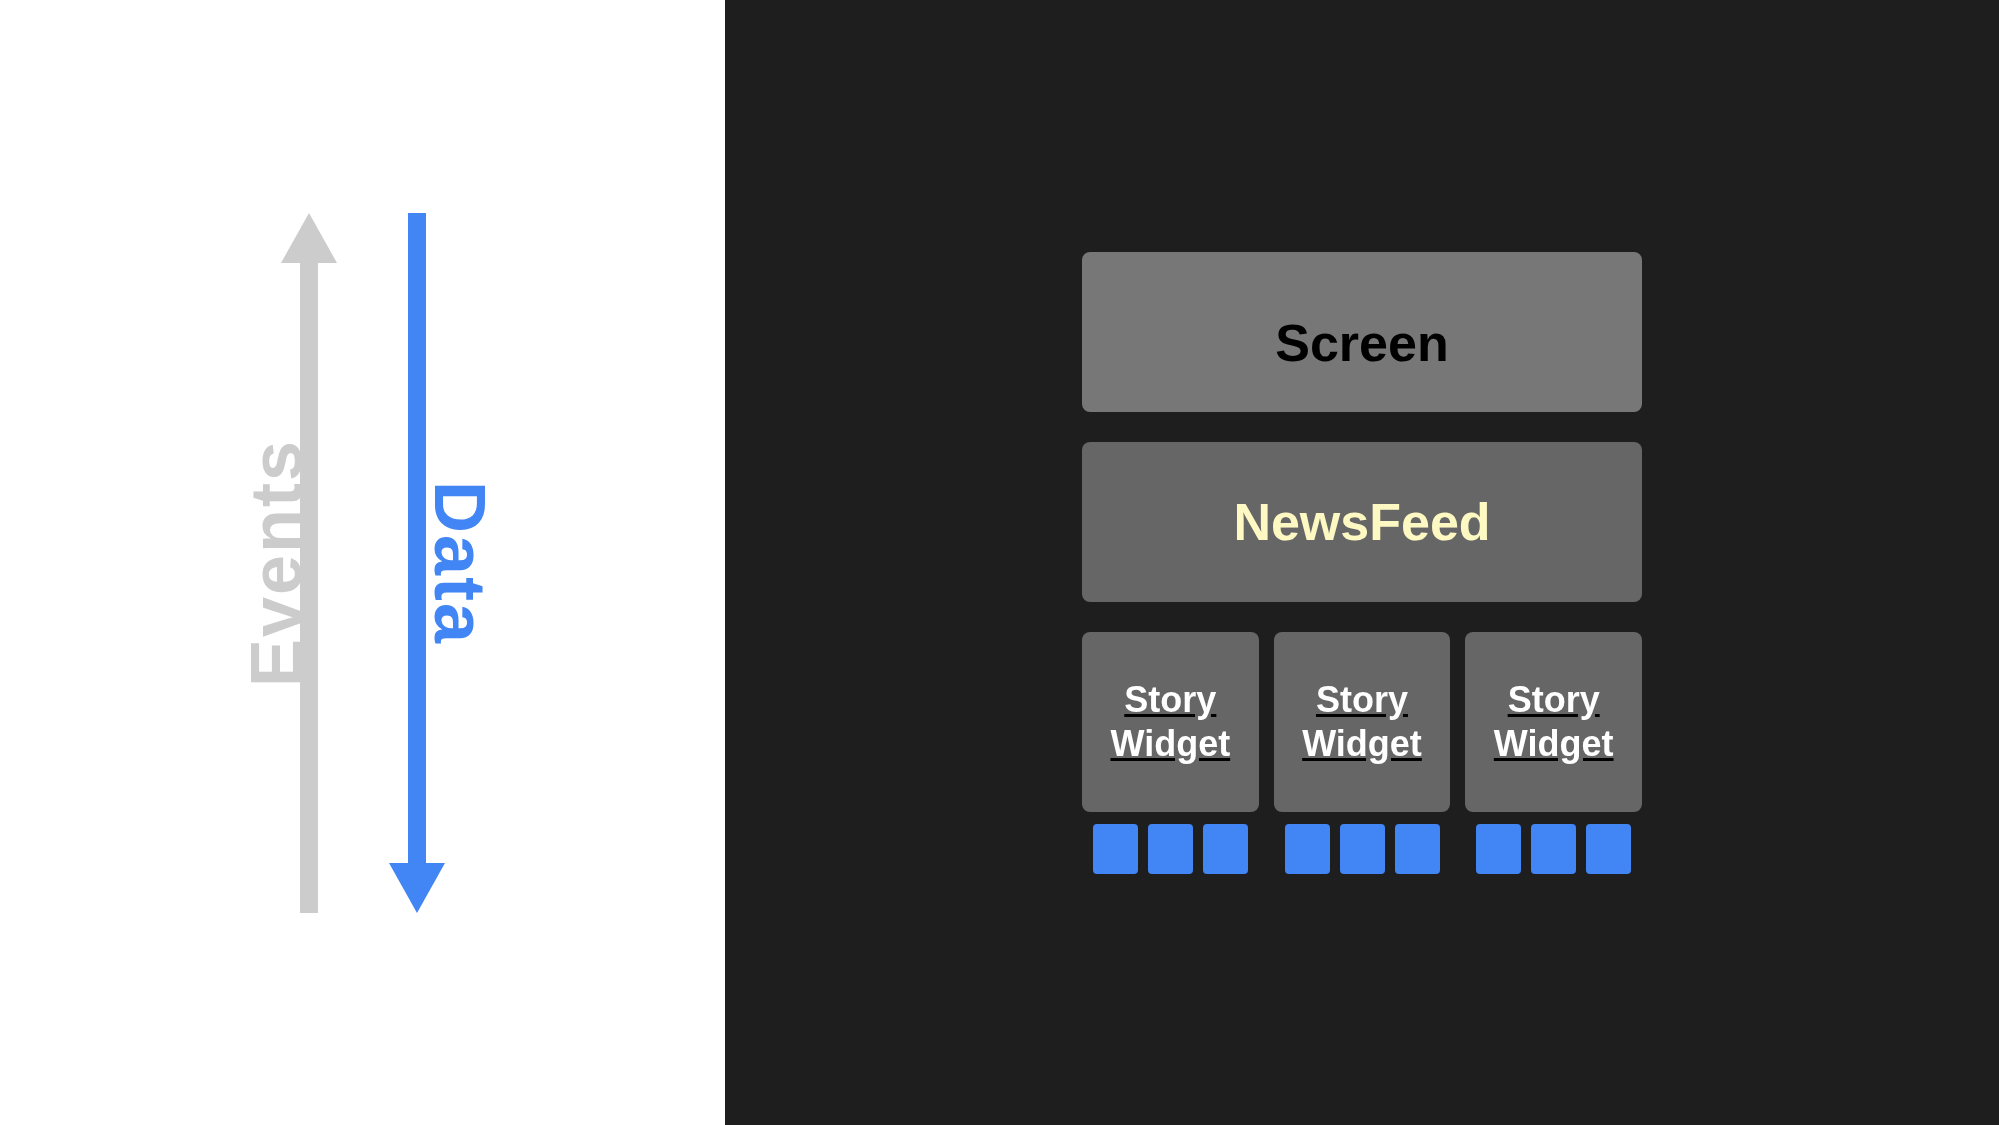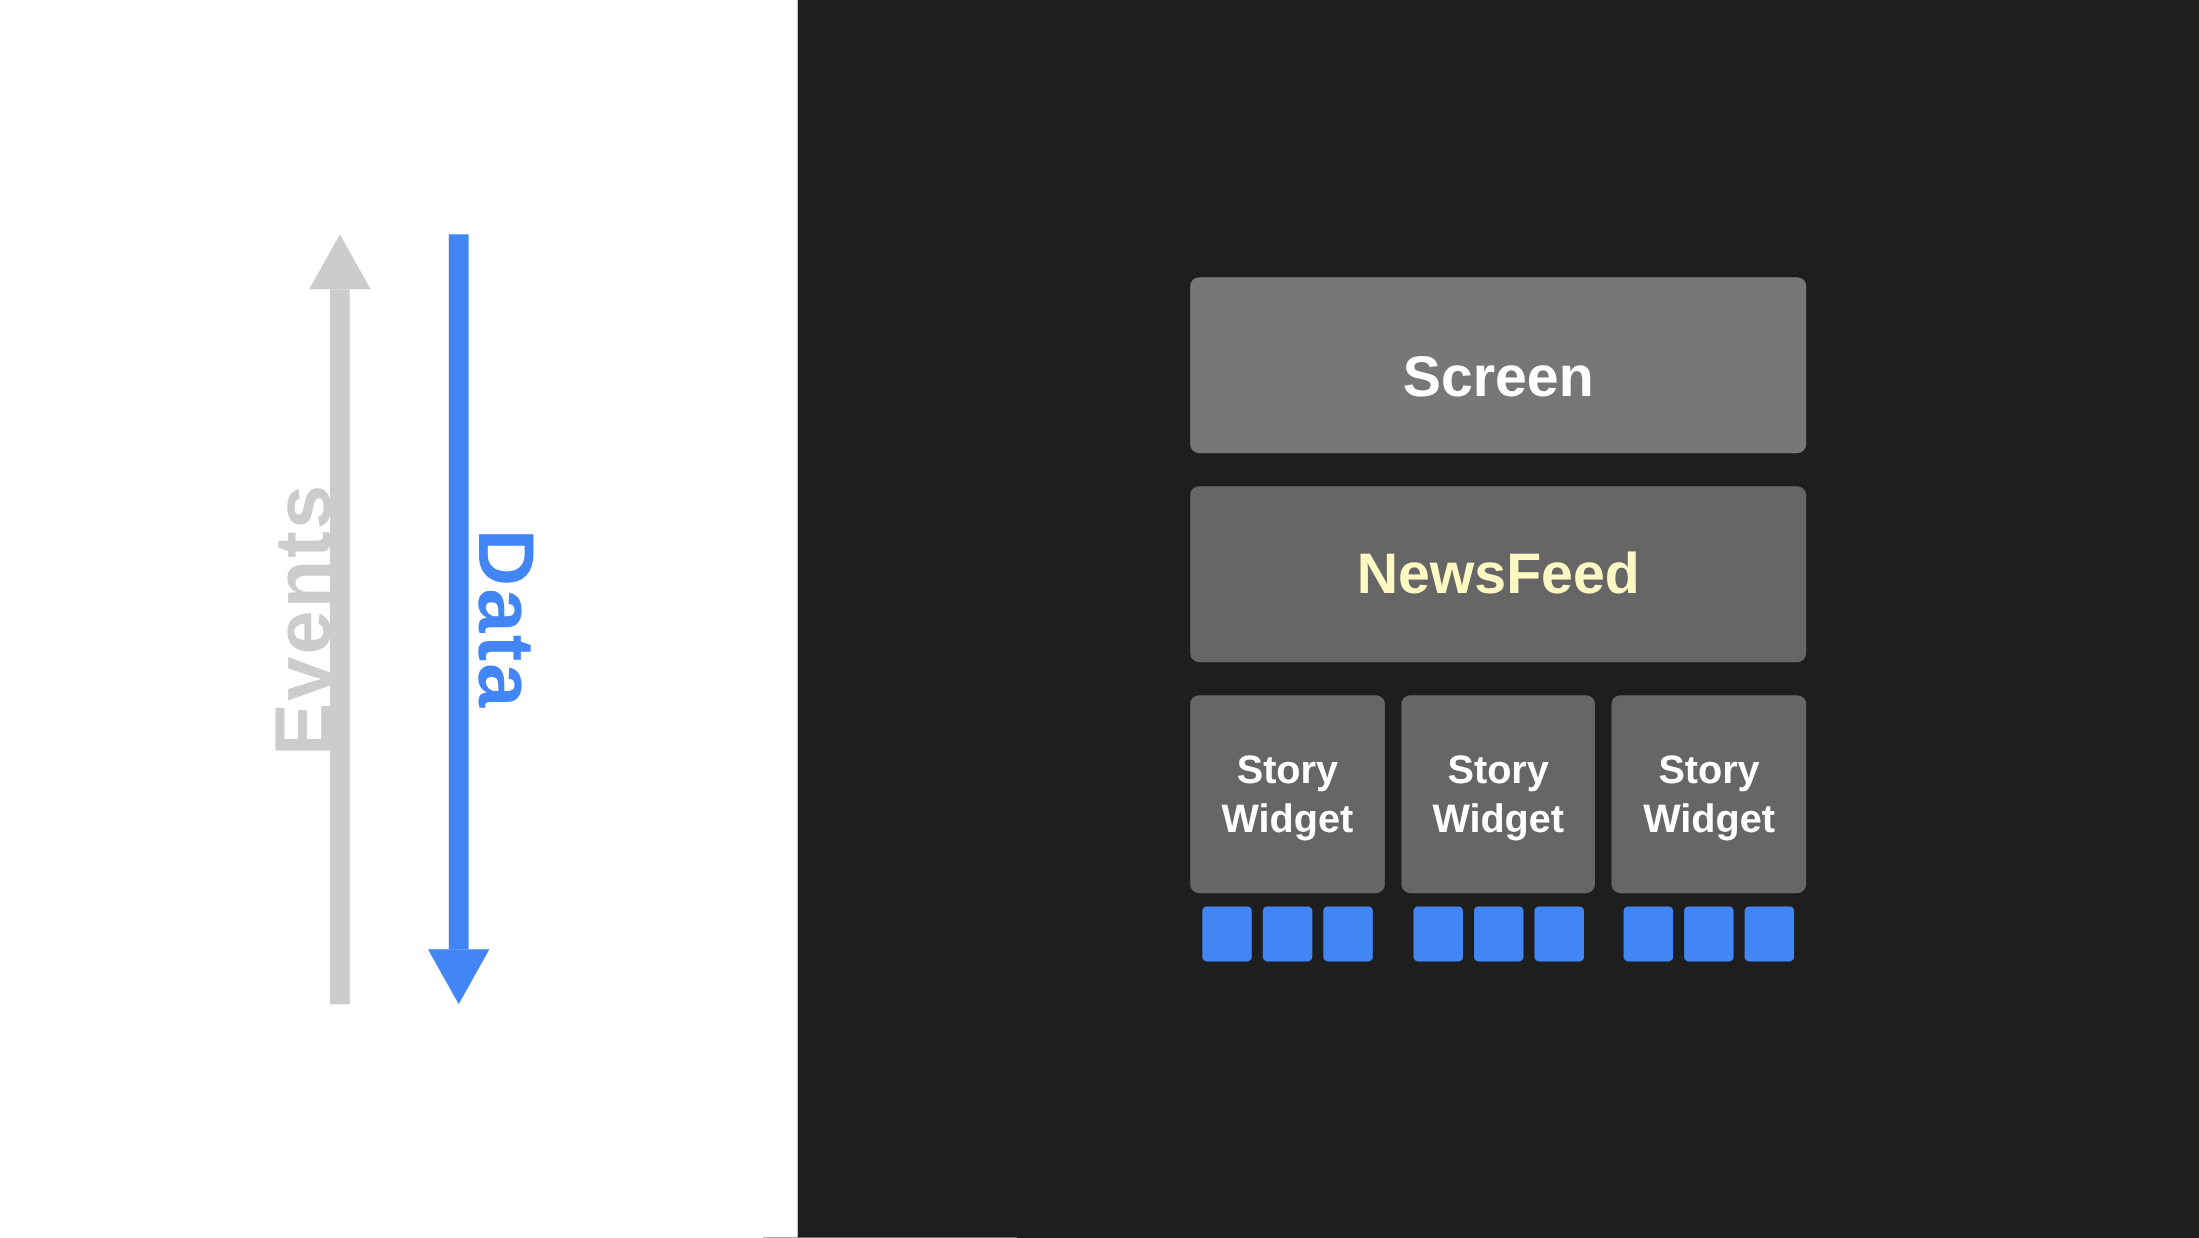--- a/index.html
+++ b/index.html
@@ -144,21 +144,21 @@
       background: #777777;
       border-radius: 8px;
       height: 160px;
       display: flex;
       align-items: center;
       justify-content: center;
       width: 100%;
     }
 
     .screen-box-label {
-      color: #ffffff;
+      color: #000000;
       font-size: 52px;
       font-weight: 600;
       margin-top: 22px;
     }
 
     .newsfeed-box {
       background: #666666;
       border-radius: 8px;
       height: 160px;
       display: flex;
@@ -170,20 +170,21 @@
     .newsfeed-box-label {
       color: #fef9c3;
       font-size: 52px;
       font-weight: 600;
     }
 
     .story-widgets-row {
       display: flex;
       gap: 15px;
       width: 100%;
+      text-decoration: underline;
     }
 
     .story-widget-col {
       display: flex;
       flex-direction: column;
       gap: 12px;
       flex: 1;
     }
 
     .story-widget-box {

